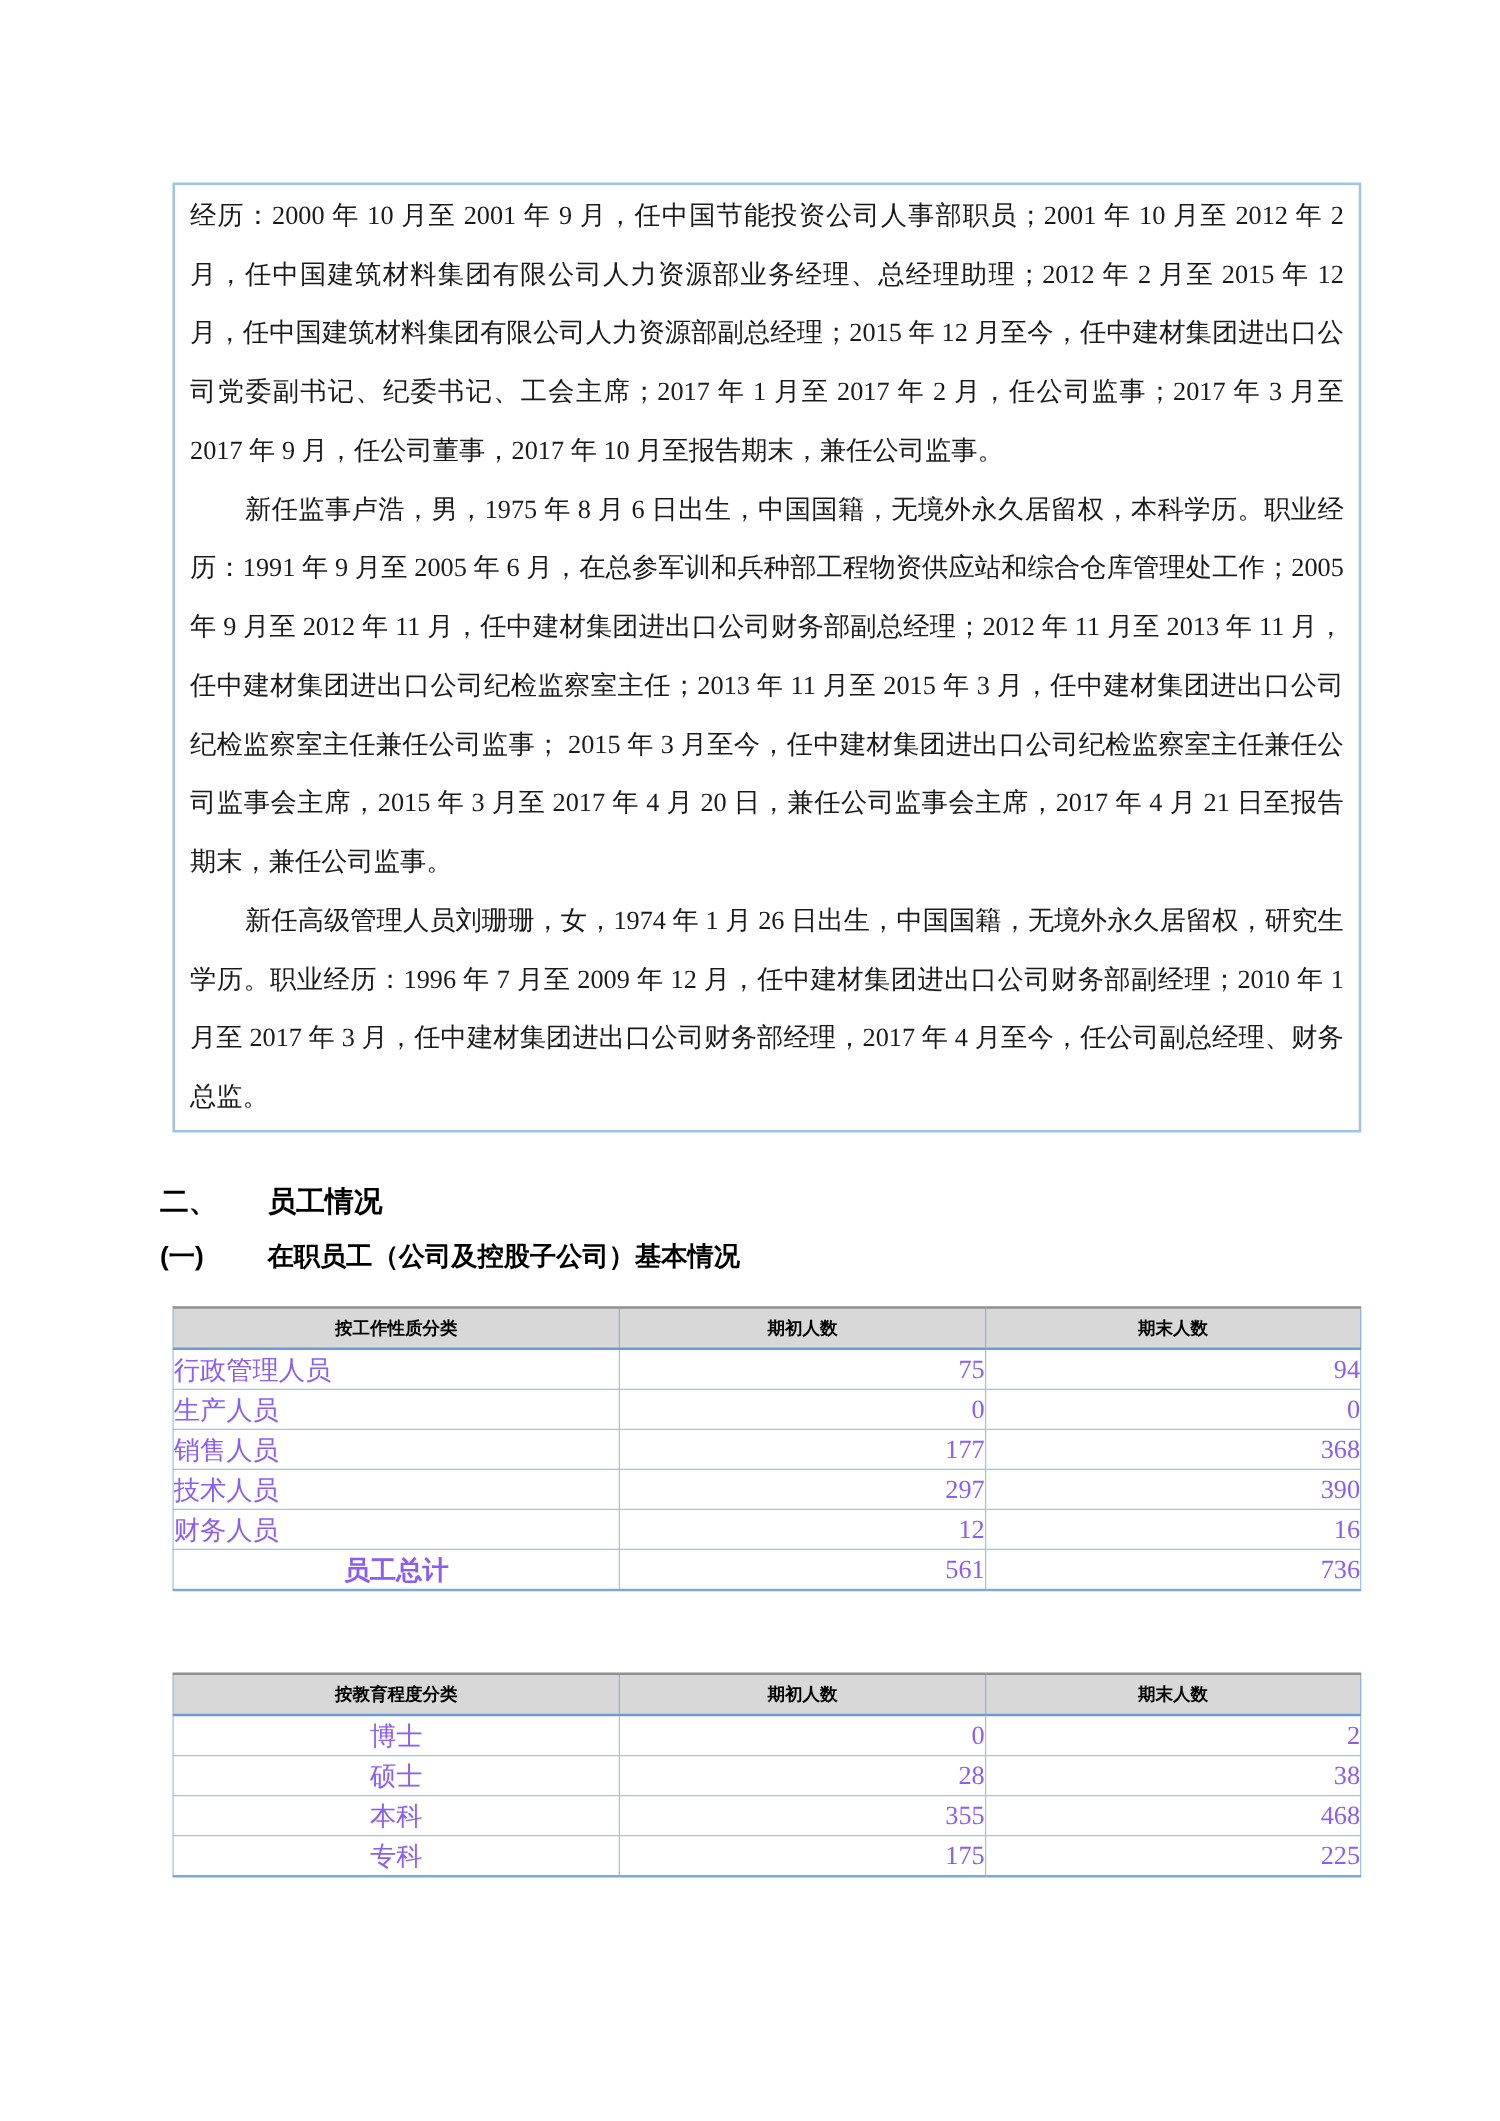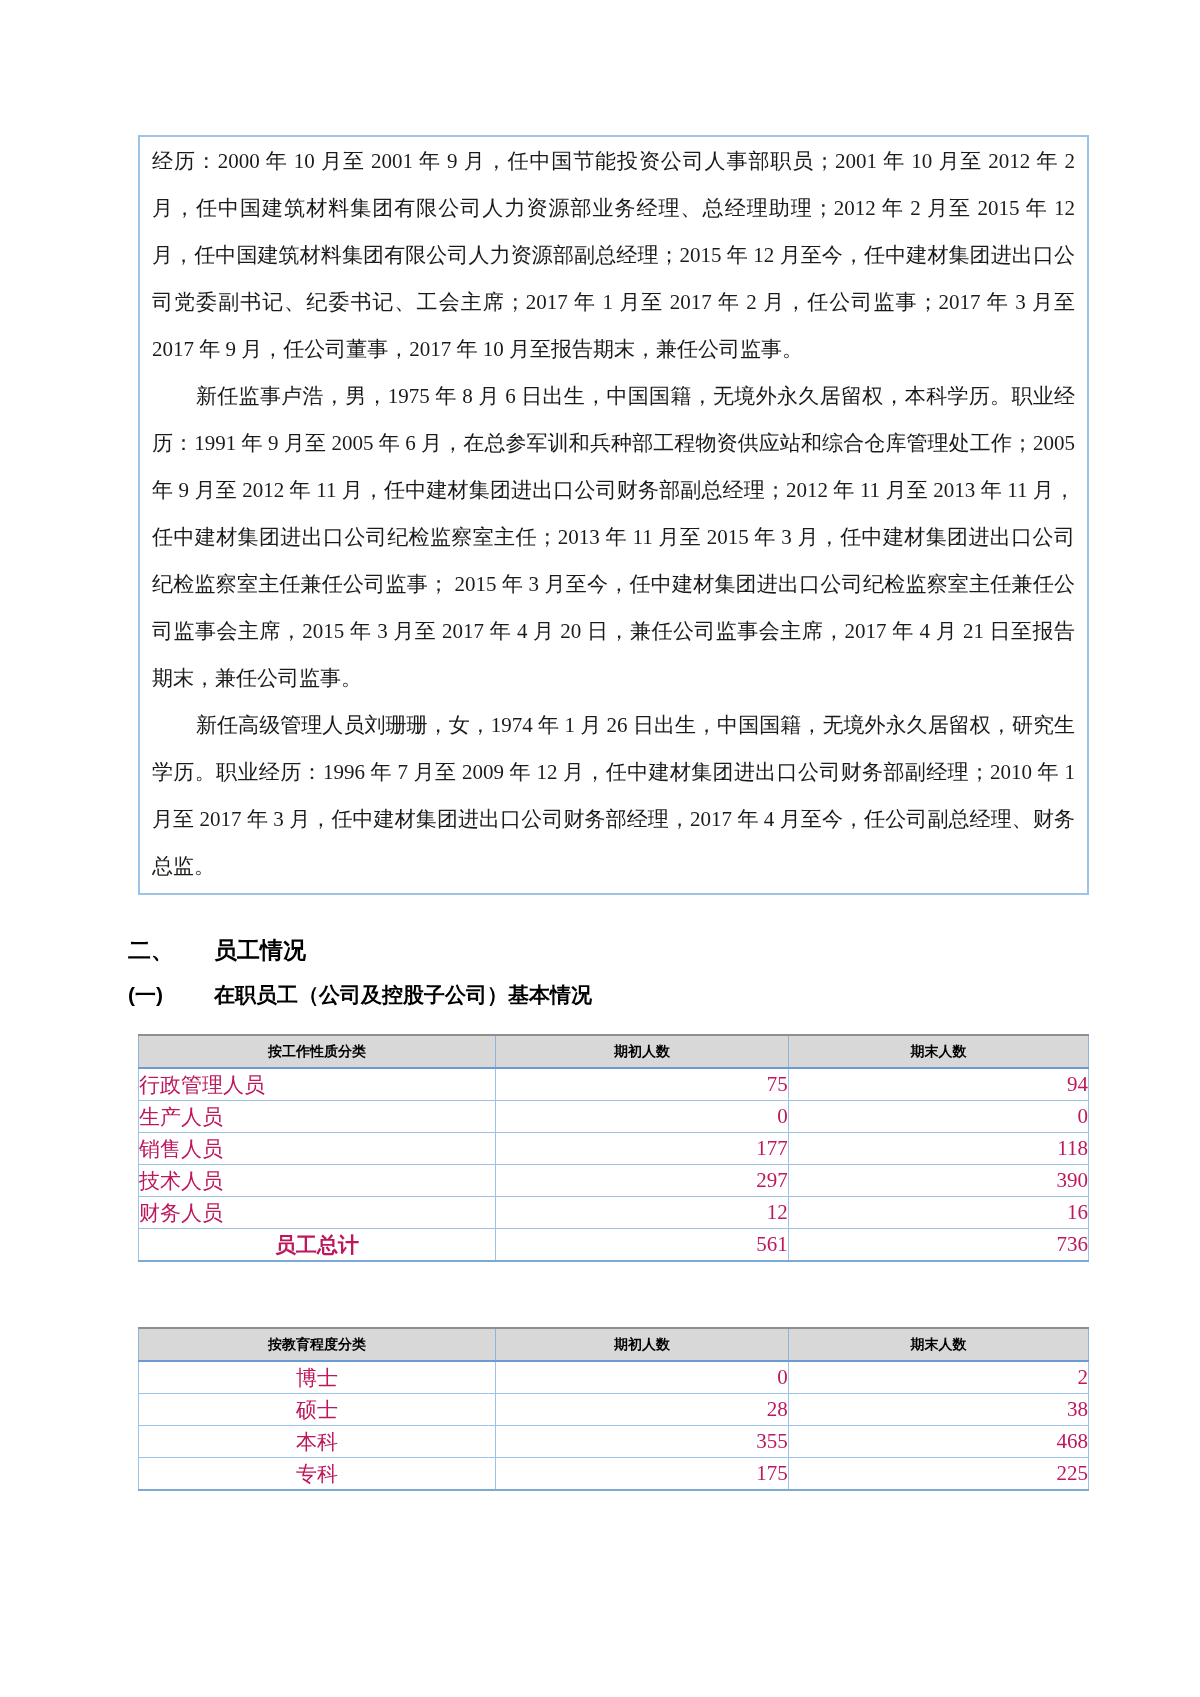--- a/index.html
+++ b/index.html
@@ -1,21 +1,21 @@
 <!DOCTYPE html>
 <html><head>
 <meta charset="utf-8">
 <style>
   html,body{margin:0;padding:0;}
   .page{
     width:1200px;height:1697px;background:#ffffff;position:relative;
     font-family:"Liberation Serif","DejaVu Serif",serif;color:#1a1a1a;
     overflow:hidden;
   }
-  .content{position:absolute;left:126px;top:135px;width:951px;padding-left:12px;}
+  .content{position:absolute;left:126px;top:146px;width:951px;padding-left:12px;}
 
   
   .bio-box{
     border:2px solid #9dc3e6;
     padding:1px 12px 3px 12px;
     font-size:21px;line-height:47px;text-align:justify;
   }
   .para{margin:0;}
   .para.indent{text-indent:44px;}
 
@@ -46,21 +46,21 @@
     background:#d8d8d8;
     font-family:"Liberation Sans","DejaVu Sans",sans-serif;
     font-weight:bold;font-size:14px;color:#000;
     height:29px;text-align:center;
     border-left:1px solid #8eb4dc;border-right:1px solid #8eb4dc;
     border-top:2px solid #8f8f8f;border-bottom:2px solid #6b9bd2;
   }
   table.emp td{
     height:31px;padding:0;
     border:1px solid #9dc3e6;
-    color:#be185d;
+    color:#8b5cf6;
   }
   table.emp tr:last-child td{border-bottom:2px solid #7da9d6;}
   td.cat-left{text-align:left;padding-left:8px;}
   td.cat-center{text-align:center;}
   td.num{text-align:right;padding-right:12px;}
   td.total-label{
     text-align:center;
     font-family:"Liberation Sans","DejaVu Sans",sans-serif;
     font-weight:bold;color:#000;
   }
@@ -105,21 +105,21 @@
           <td class="num">94</td>
         </tr>
         <tr>
           <td class="cat-left">生产人员</td>
           <td class="num">0</td>
           <td class="num">0</td>
         </tr>
         <tr>
           <td class="cat-left">销售人员</td>
           <td class="num">177</td>
-          <td class="num">118</td>
+          <td class="num">368</td>
         </tr>
         <tr>
           <td class="cat-left">技术人员</td>
           <td class="num">297</td>
           <td class="num">390</td>
         </tr>
         <tr>
           <td class="cat-left">财务人员</td>
           <td class="num">12</td>
           <td class="num">16</td>

